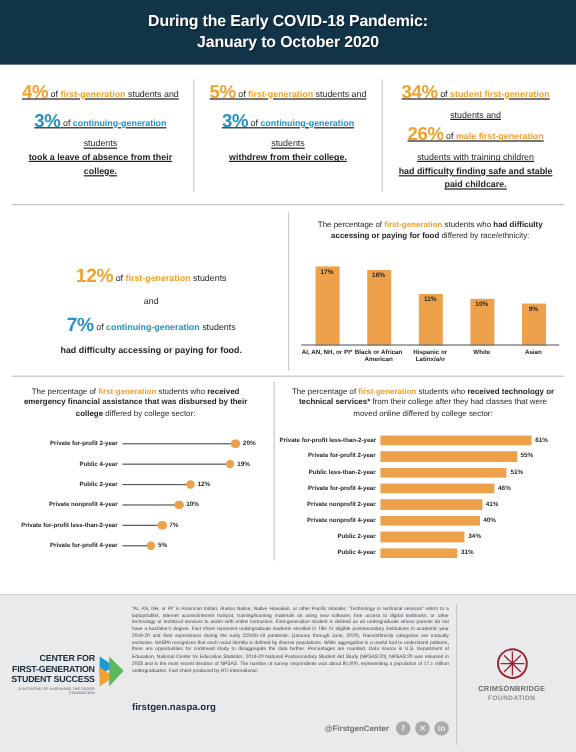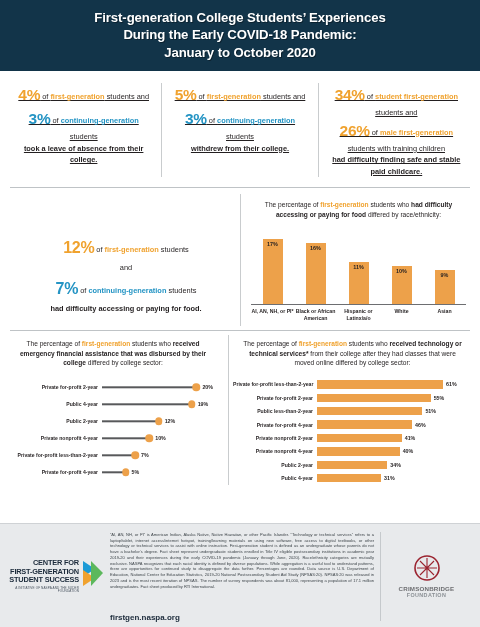--- a/index.html
+++ b/index.html
@@ -103,21 +103,21 @@
   .hbars { margin-top: 4px; }
   .hbar-row { display:flex; align-items:center; height:13.4px; }
   .hbar-lab { width:84px; text-align:right; font-size:5.1px; font-weight:bold; color:#231f20; padding-right:4px; white-space:nowrap; }
   .hbar-track { flex:1; position:relative; height:13.4px; display:flex; align-items:center; }
   .hbar-fill { height:8.4px; background:#eda14a; }
   .hbar-val { font-size:5.3px; font-weight:bold; color:#231f20; margin-left:3px; white-space:nowrap; }
 
   
   .footer {
     position:absolute; left:0; right:0; bottom:0;
-    height: 104px;
+    height: 132px;
     background:#e8eaec;
     border-top:1px solid #cfd2d5;
     display:flex;
     padding: 8px 8px 6px 8px;
   }
   .foot-left { width:96px; display:flex; flex-direction:column; align-items:center; justify-content:center; }
   .cfgss { display:flex; align-items:center; }
   .cfgss-txt { text-align:right; font-size:7.4px; font-weight:bold; color:#1b2a3a; line-height:1.18; letter-spacing:-0.2px; }
   .cfgss-sub { font-size:3.1px; color:#4a5560; letter-spacing:0.1px; margin-top:1.5px; font-weight:normal; }
   .chev { margin-left:3px; }
@@ -131,21 +131,20 @@
   .cb-name { font-size:6.2px; font-weight:bold; color:#6d6e71; text-align:center; line-height:1.2; letter-spacing:0.2px; }
   .cb-sub { font-size:5.4px; font-weight:bold; color:#8b9095; text-align:center; letter-spacing:0.4px; }
 </style>
 </head>
 <body>
 
 <div class="page">
 
   <div class="header">
     <h1>
-      <span class="ln">First-generation College Students’ Experiences</span>
       <span class="ln">During the Early COVID-18 Pandemic:</span>
       <span class="ln">January to October 2020</span>
     </h1>
   </div>
 
   <div class="stats-row">
 
     <div class="stat-cell">
       <span class="big-o">4%</span><span class="bk"> of </span><span class="or">first-generation</span><span class="bk"> students and</span>
       <br>

